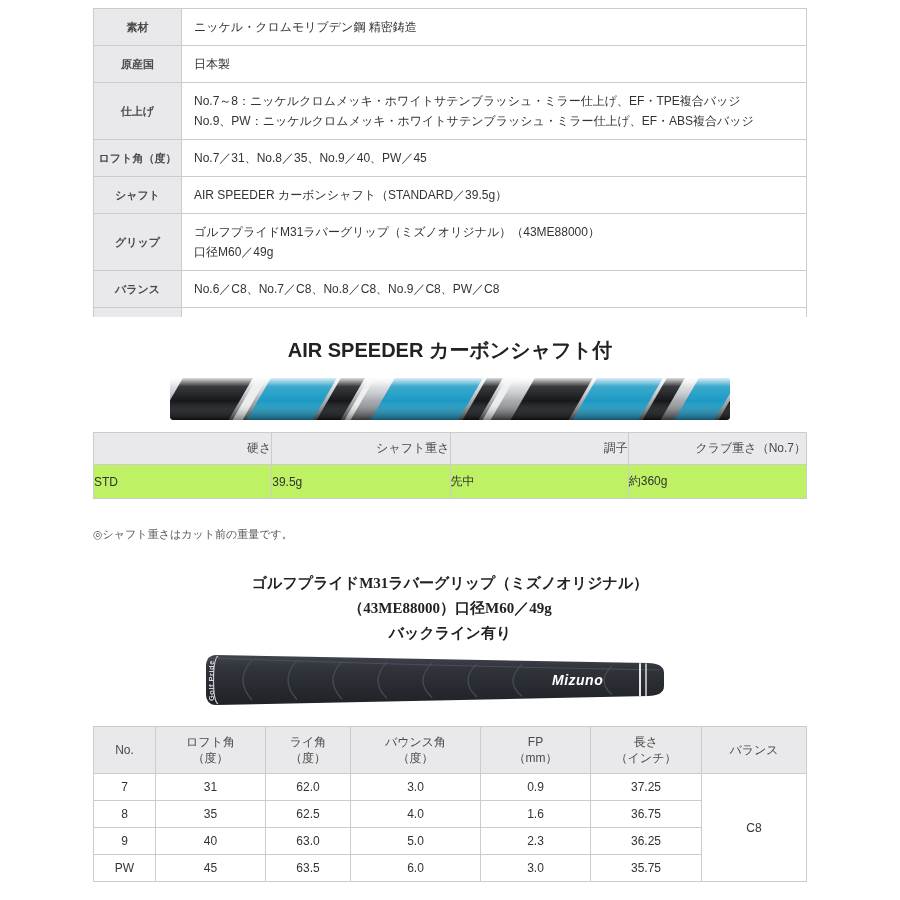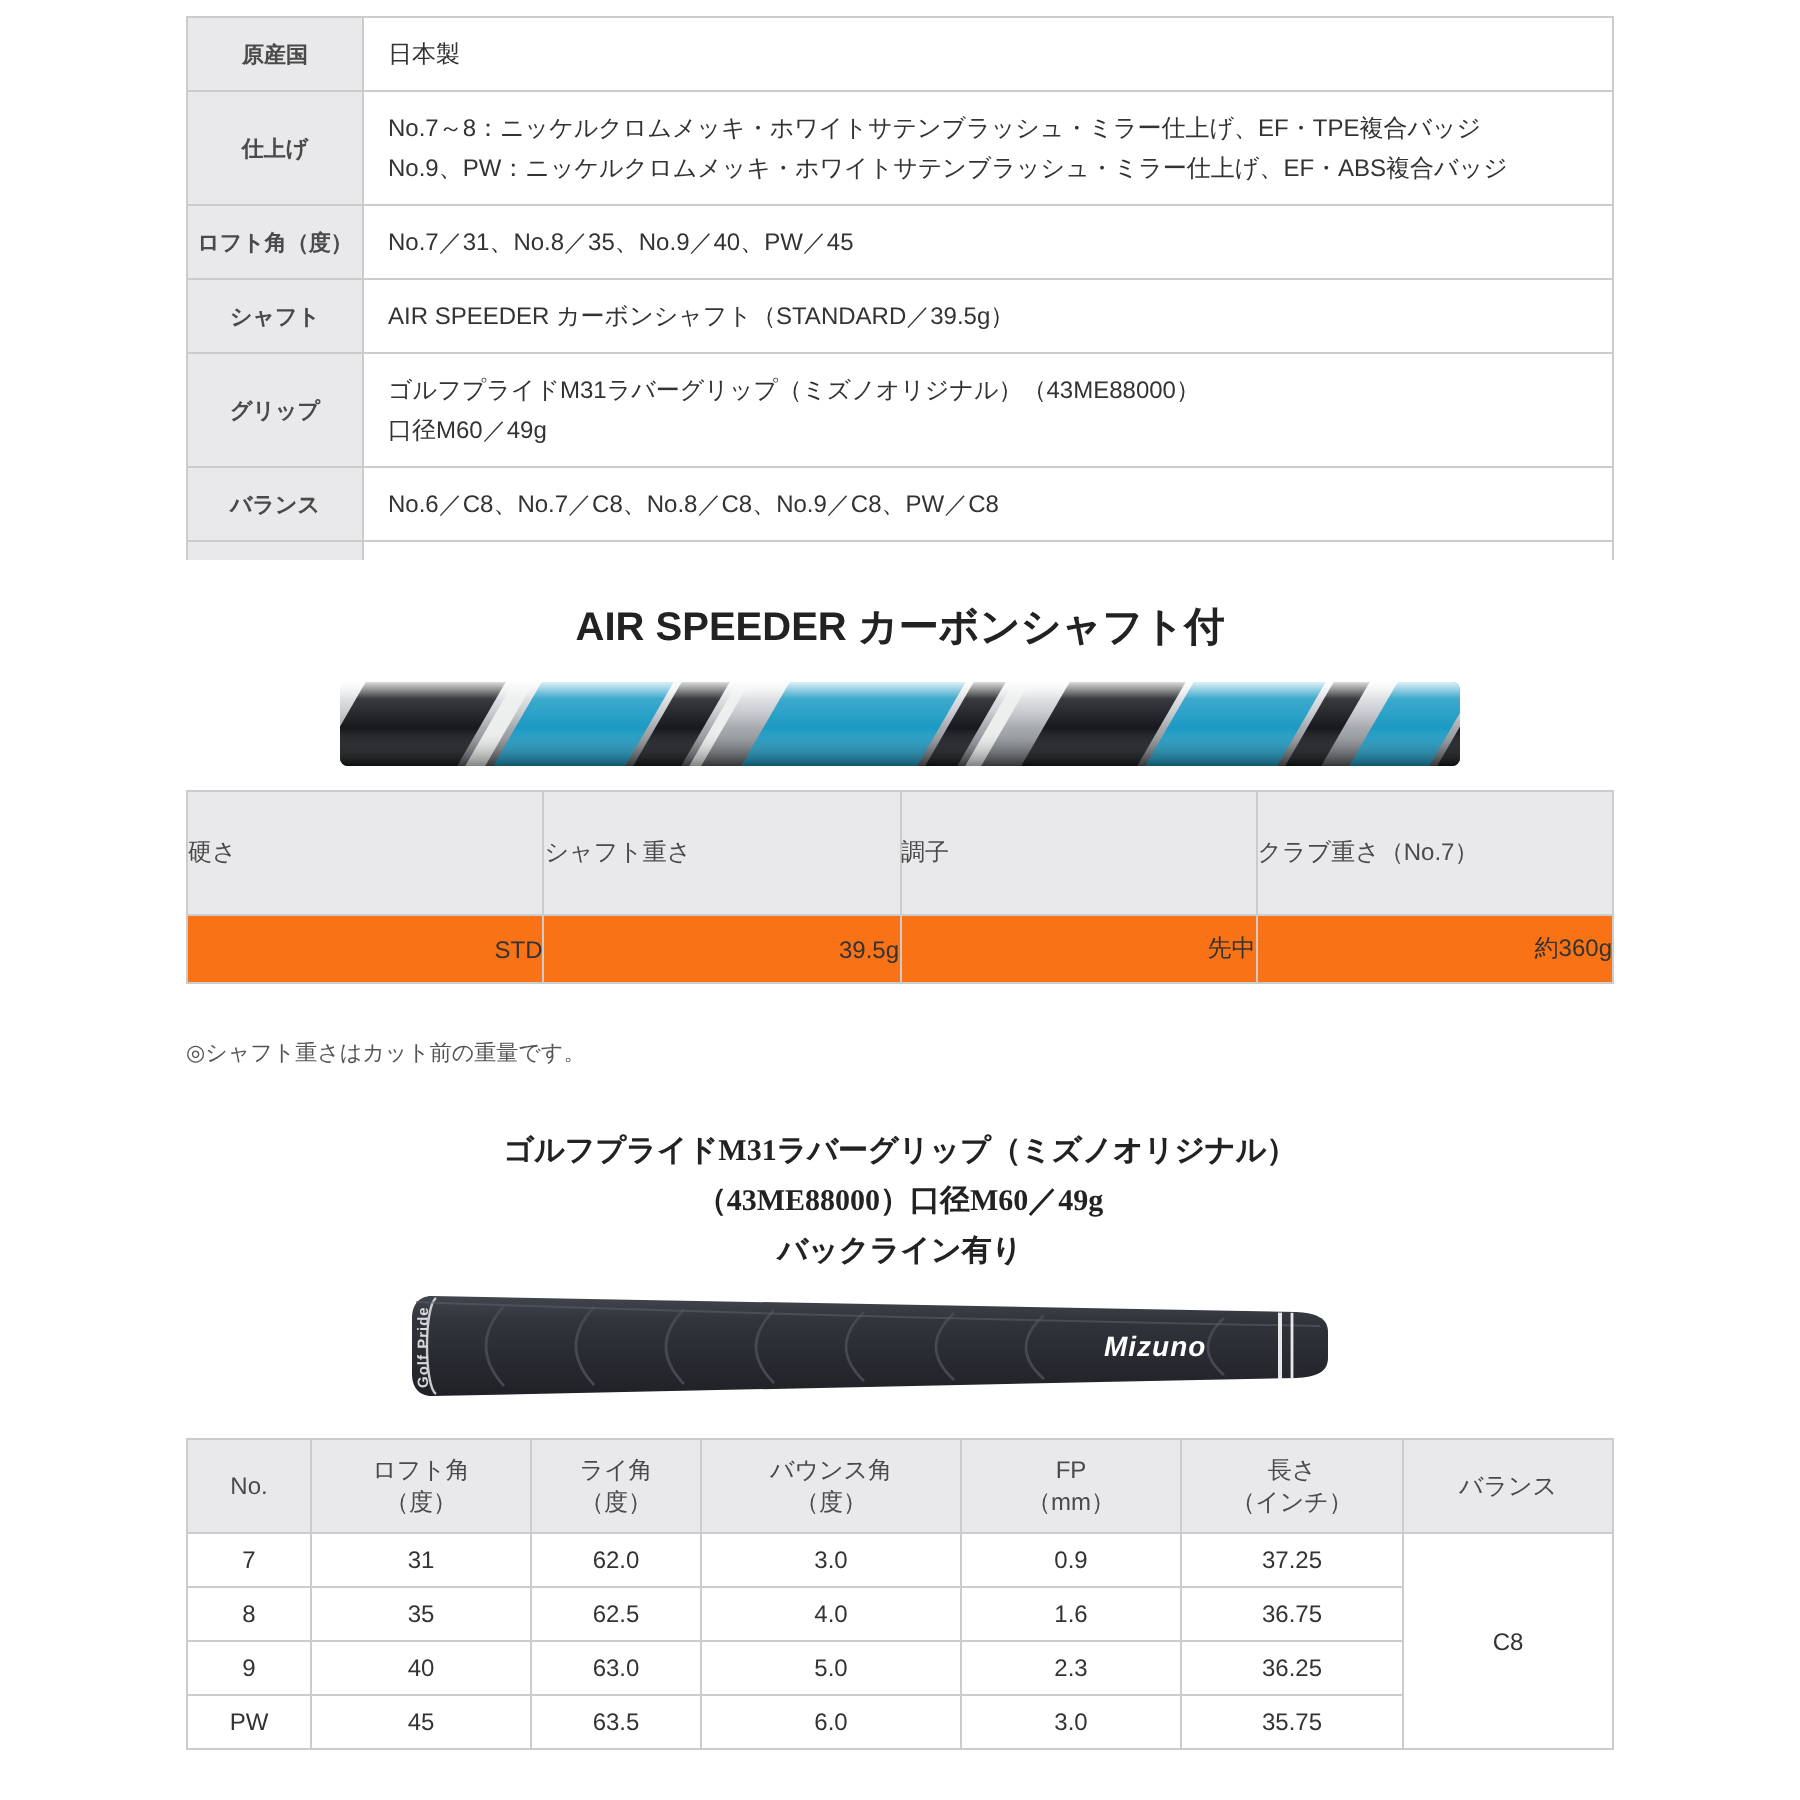--- a/index.html
+++ b/index.html
@@ -26,24 +26,24 @@
 
   
   .shaft-title{
     text-align:center;font-size:20px;font-weight:bold;color:#222;
     margin:20px 0 12px 0;
   }
   .img-center{text-align:center;line-height:0;}
   .shaft-img-wrap{margin-bottom:10px;}
 
   .shaft-table th{
-    background:#e9e9eb;padding:22px 0;text-align:left;
+    background:#e9e9eb;padding:7px 0;text-align:right;
     font-weight:normal;color:#4a4a4a;
   }
-  .shaft-table td{background:#f97316;padding:8px 0;text-align:right;color:#333;}
+  .shaft-table td{background:#bef264;padding:8px 0;text-align:left;color:#333;}
 
   .notes{font-size:11px;color:#555;line-height:17px;margin-top:27px;}
 
   
   .grip-title{
     text-align:center;font-size:15px;font-weight:bold;color:#222;
     line-height:25px;margin:28px 0 6px 0;white-space:pre-line;font-family:Liberation Serif, serif;
   }
   .grip-img-wrap{margin:4px 0 14px 0;}
 
@@ -60,20 +60,24 @@
 <body>
 
 <div class="wrap">
 
   <table class="spec">
     <colgroup>
         <col style="width:88px">
         <col>
       </colgroup>
     <tbody>
+      <tr>
+        <th>素材</th>
+        <td>ニッケル・クロムモリブデン鋼 精密鋳造</td>
+      </tr>
       <tr>
         <th>原産国</th>
         <td>日本製</td>
       </tr>
       <tr>
         <th>仕上げ</th>
         <td>No.7～8：ニッケルクロムメッキ・ホワイトサテンブラッシュ・ミラー仕上げ、EF・TPE複合バッジ
 No.9、PW：ニッケルクロムメッキ・ホワイトサテンブラッシュ・ミラー仕上げ、EF・ABS複合バッジ</td>
       </tr>
       <tr>

